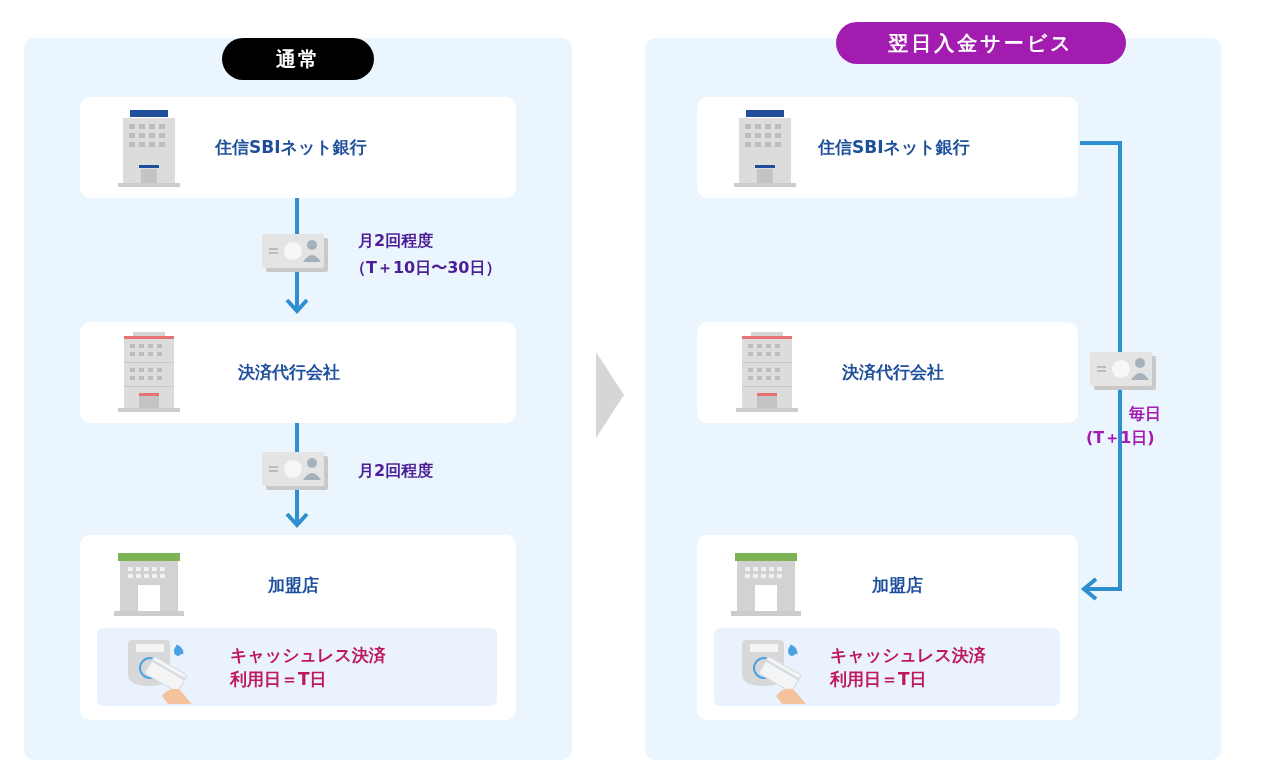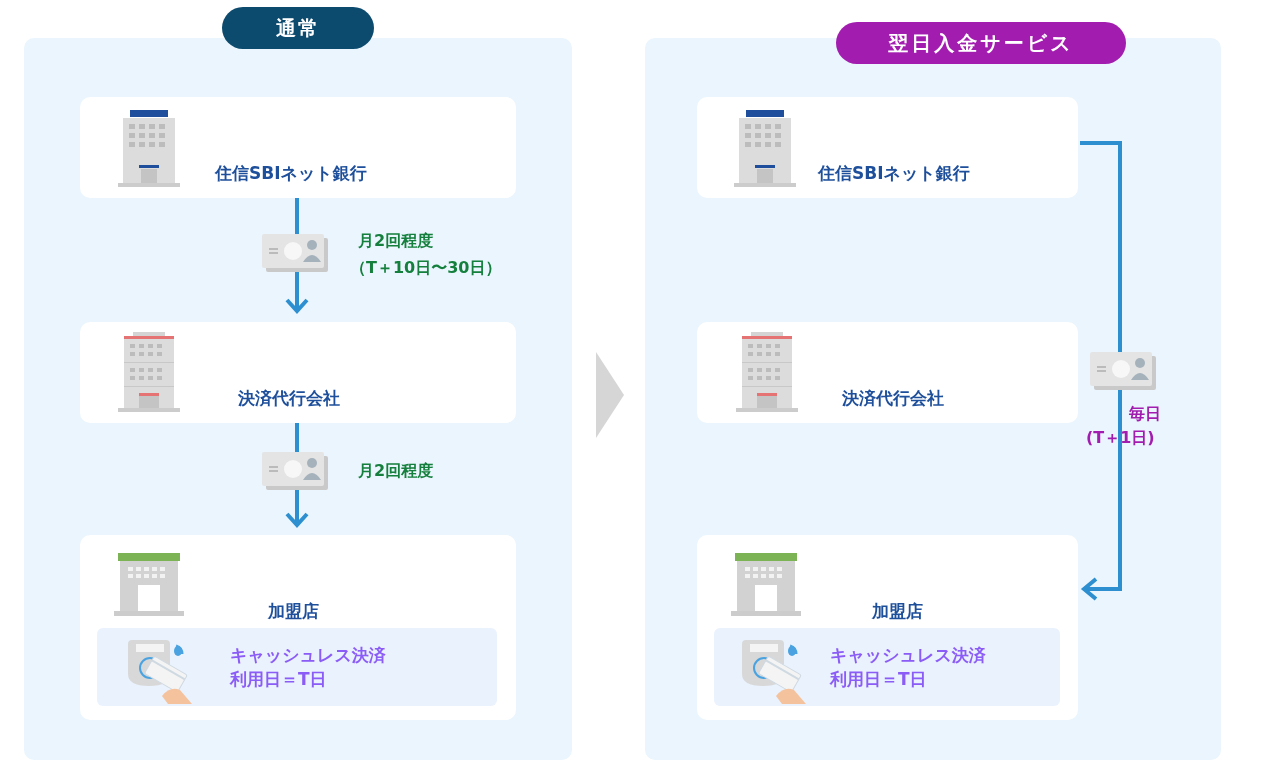--- a/index.html
+++ b/index.html
@@ -6,33 +6,33 @@
   html, body { width: 1278px; height: 774px; background: #ffffff; overflow: hidden; }
   body { position: relative; font-family: "DejaVu Sans", "Liberation Sans", sans-serif; }
 
   .panel { position: absolute; background: #eaf5fd; border-radius: 10px; }
   .panel.left { left: 24px; top: 38px; width: 548px; height: 722px; }
   .panel.right { left: 645px; top: 38px; width: 576px; height: 722px; }
 
   .pill { position: absolute; height: 42px; border-radius: 21px; color: #fff;
           font-weight: bold; font-size: 20px; letter-spacing: 2px;
           display: flex; align-items: center; justify-content: center; }
-  .pill.blue { background: #0c4a6e; left: 222px; top: 7px; width: 152px; }
+  .pill.blue { background: #000000; left: 222px; top: 38px; width: 152px; }
   .pill.red { background: #a21caf; left: 836px; top: 22px; width: 290px; letter-spacing: 3px; }
 
   .card { position: absolute; background: #ffffff; border-radius: 10px; }
-  .card-label { position: absolute; color: #1e4f9b; font-weight: bold; font-size: 17px; white-space: nowrap; margin-top: 26px; }
+  .card-label { position: absolute; color: #1e4f9b; font-weight: bold; font-size: 17px; white-space: nowrap; }
 
   .icon { position: absolute; }
 
-  .flow-label { position: absolute; color: #15803d; font-weight: bold; font-size: 16px; line-height: 24px; white-space: nowrap; }
+  .flow-label { position: absolute; color: #4c1d95; font-weight: bold; font-size: 16px; line-height: 24px; white-space: nowrap; }
   .flow-label.red { color: #a21caf; }
 
   .subcard { position: absolute; background: #eaf2fd; border-radius: 6px; }
-  .sub-text { position: absolute; color: #8b5cf6; font-weight: bold; font-size: 17px; line-height: 24px; white-space: nowrap; }
+  .sub-text { position: absolute; color: #be185d; font-weight: bold; font-size: 17px; line-height: 24px; white-space: nowrap; }
 
   .connector { position: absolute; background: #2d8fd0; }
 </style>
 </head>
 <body>
 
 <div class="panel left"></div>
 <div class="pill blue">通常</div>
 
 <div class="card" style="left:80px;top:97px;width:436px;height:101px;"></div>

